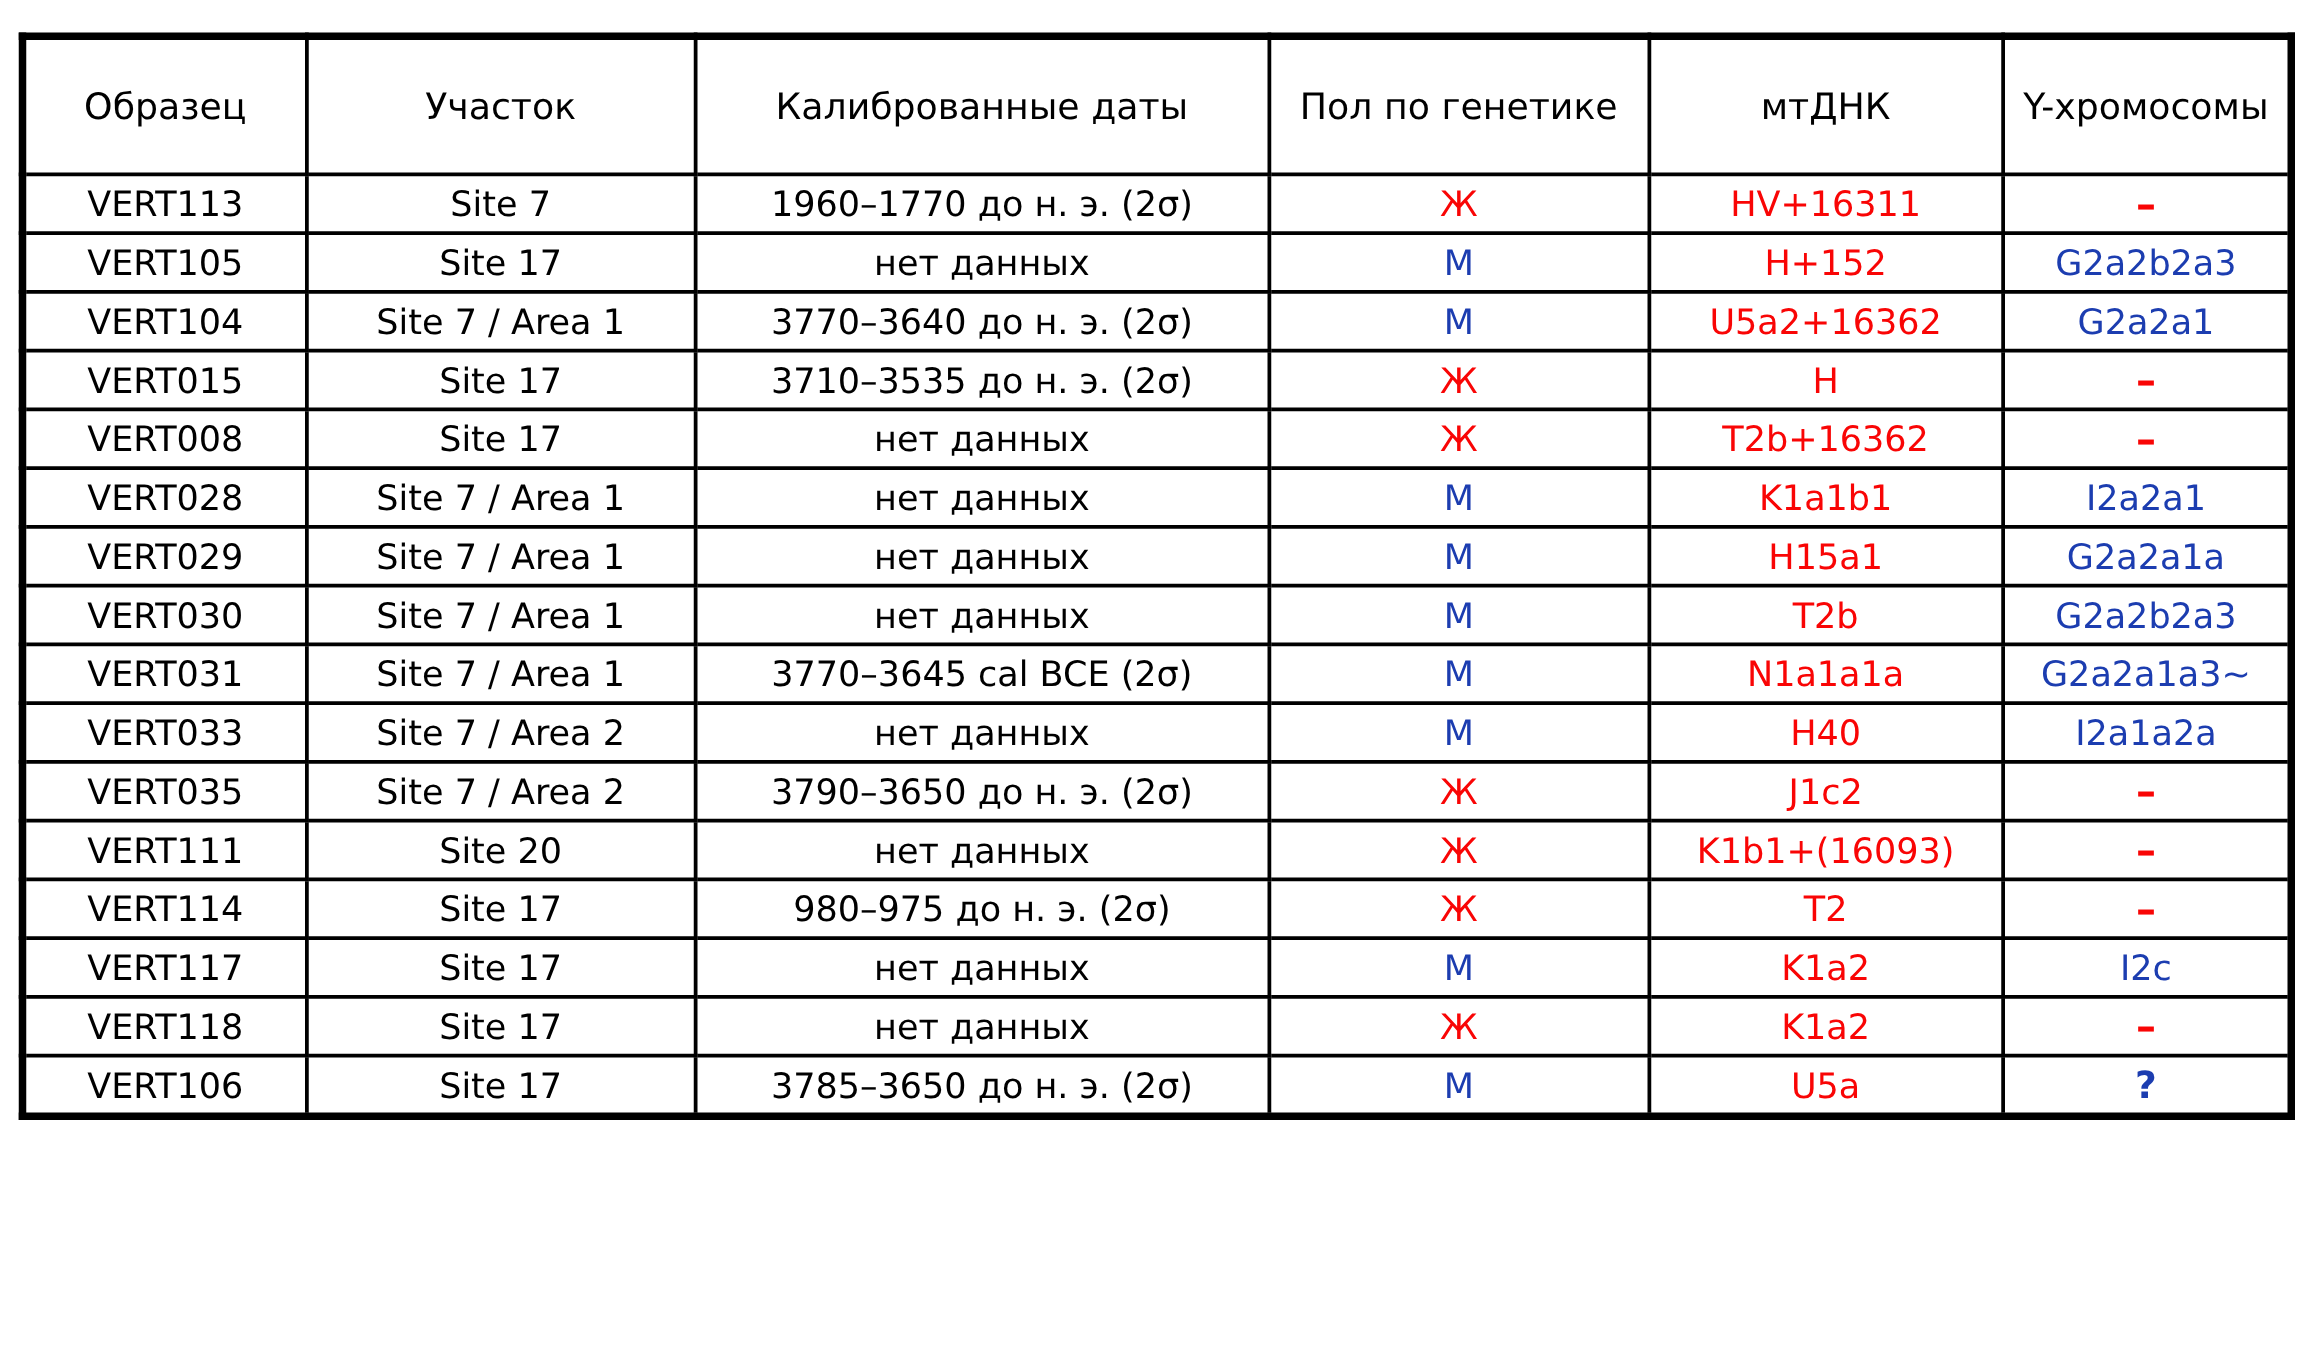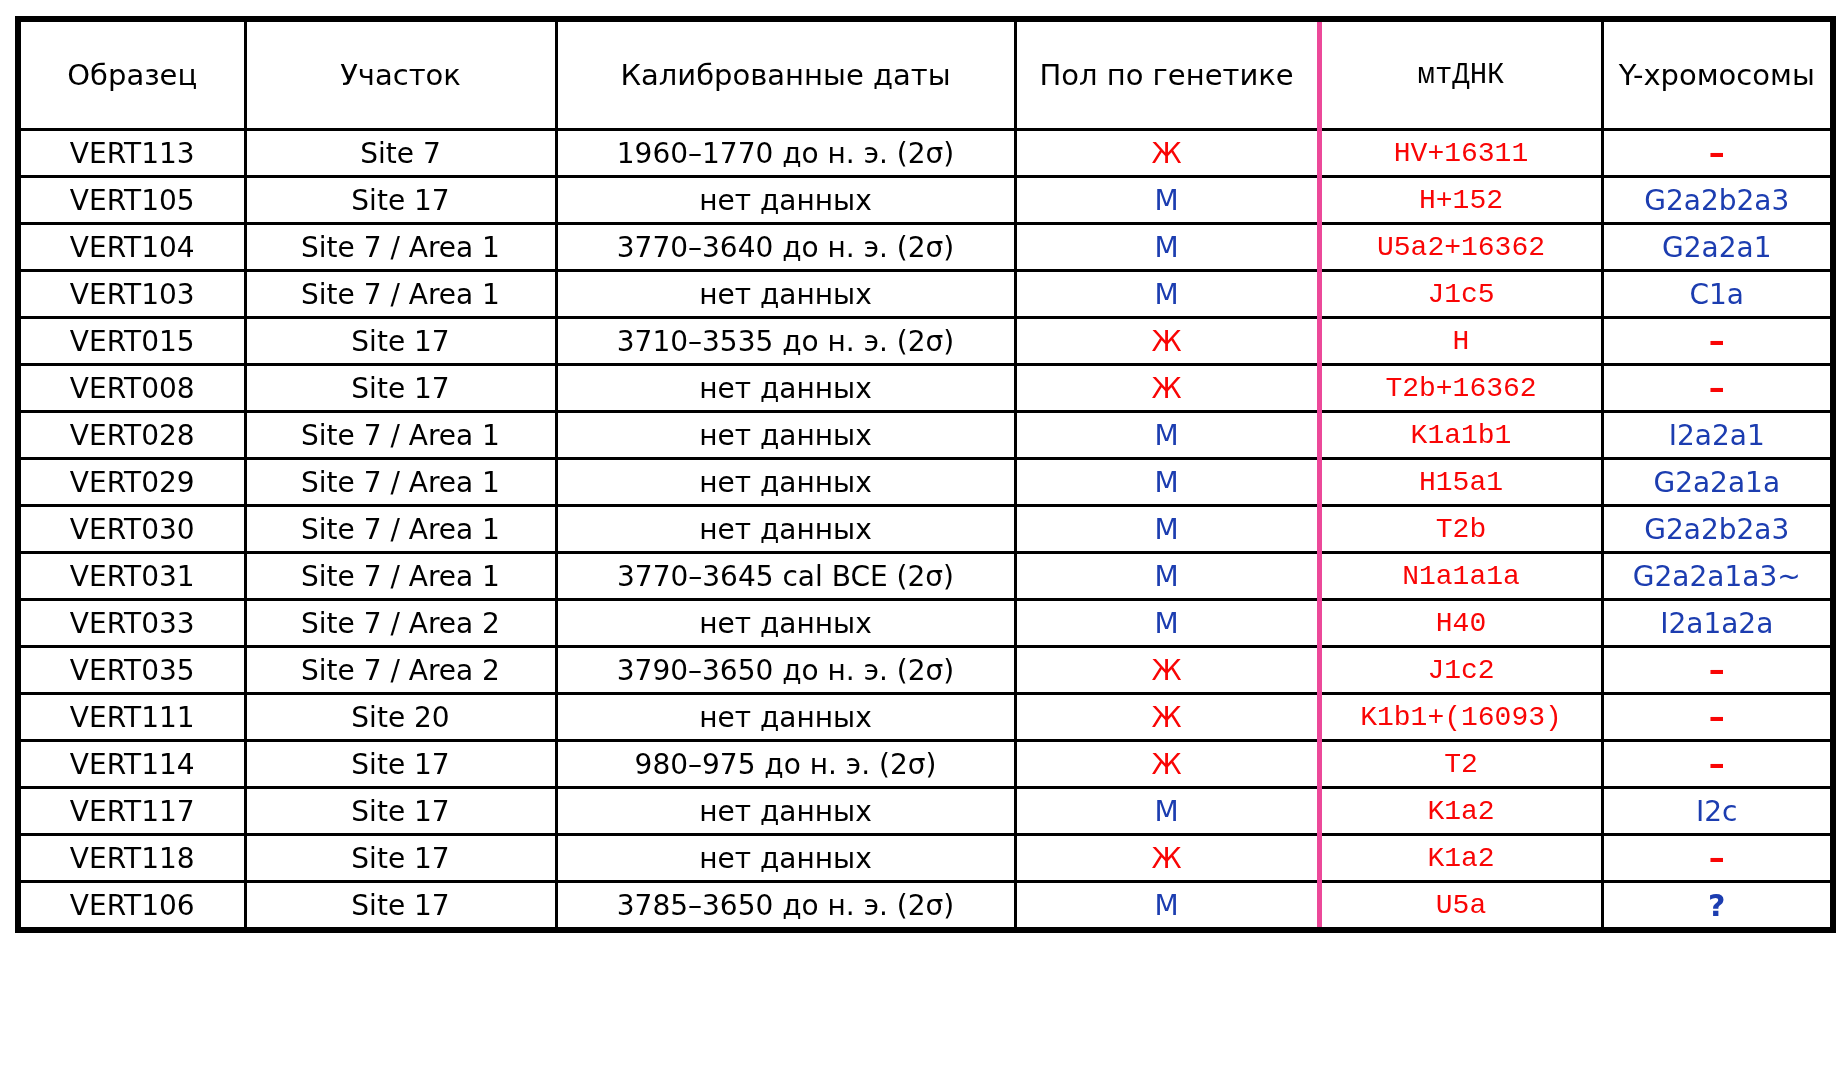--- a/index.html
+++ b/index.html
@@ -5,21 +5,21 @@
   html, body {
     margin: 0;
     padding: 0;
     background: #ffffff;
     width: 1841px;
     height: 1080px;
     overflow: hidden;
     font-family: "DejaVu Sans", "Liberation Sans", sans-serif;
   }
   .table-wrap {
-    padding: 16px 0 0 15px;
+    padding: 26px 0 0 15px;
   }
   table {
     border-collapse: collapse;
     table-layout: fixed;
     border: 6px solid #000;
   }
   th, td {
     border: 3px solid #000;
     background: #ffffff;
     color: #000000;
@@ -32,21 +32,21 @@
   th {
     height: 106px;
     font-size: 29px;
     font-weight: 400;
   }
   td {
     height: 44px;
     font-size: 28px;
   }
   
-  th.col-mtdna, td.col-mtdna { border-left: 5px solid #ec4899; font-family: Liberation Mono, monospace; }
+  th.col-mtdna, td.col-mtdna { border-left: 2px solid #ec4899; }
   th.col-y,     td.col-y     { border-left: 1px solid #701a75; }
 
   col.c-sample { width: 227px; }
   col.c-site   { width: 311px; }
   col.c-date   { width: 459px; }
   col.c-sex    { width: 304px; }
   col.c-mtdna  { width: 283px; }
   col.c-y      { width: 231px; }
 
   td.female   { color: var(--red); }
@@ -98,28 +98,20 @@
         </tr>
         <tr>
           <td class="col-sample">VERT104</td>
           <td class="col-site">Site 7 / Area 1</td>
           <td class="col-date">3770–3640 до н. э. (2σ)</td>
           <td class="col-sex male">М</td>
           <td class="col-mtdna mtdna-val">U5a2+16362</td>
           <td class="col-y y-val">G2a2a1</td>
         </tr>
         <tr>
-          <td class="col-sample">VERT103</td>
-          <td class="col-site">Site 7 / Area 1</td>
-          <td class="col-date">нет данных</td>
-          <td class="col-sex male">М</td>
-          <td class="col-mtdna mtdna-val">J1c5</td>
-          <td class="col-y y-val">C1a</td>
-        </tr>
-        <tr>
           <td class="col-sample">VERT015</td>
           <td class="col-site">Site 17</td>
           <td class="col-date">3710–3535 до н. э. (2σ)</td>
           <td class="col-sex female">Ж</td>
           <td class="col-mtdna mtdna-val">H</td>
           <td class="col-y dash">–</td>
         </tr>
         <tr>
           <td class="col-sample">VERT008</td>
           <td class="col-site">Site 17</td>

